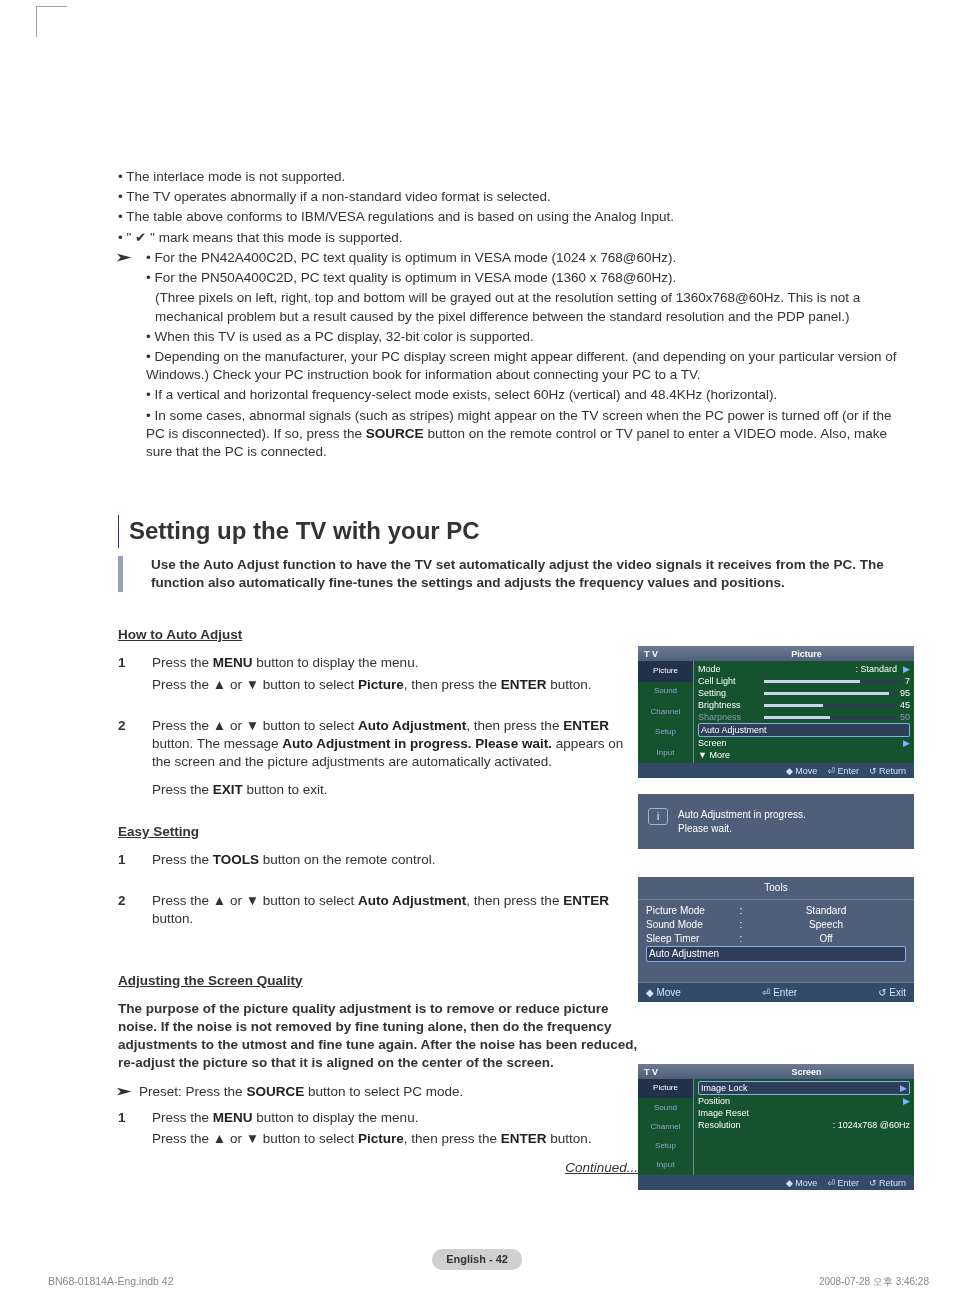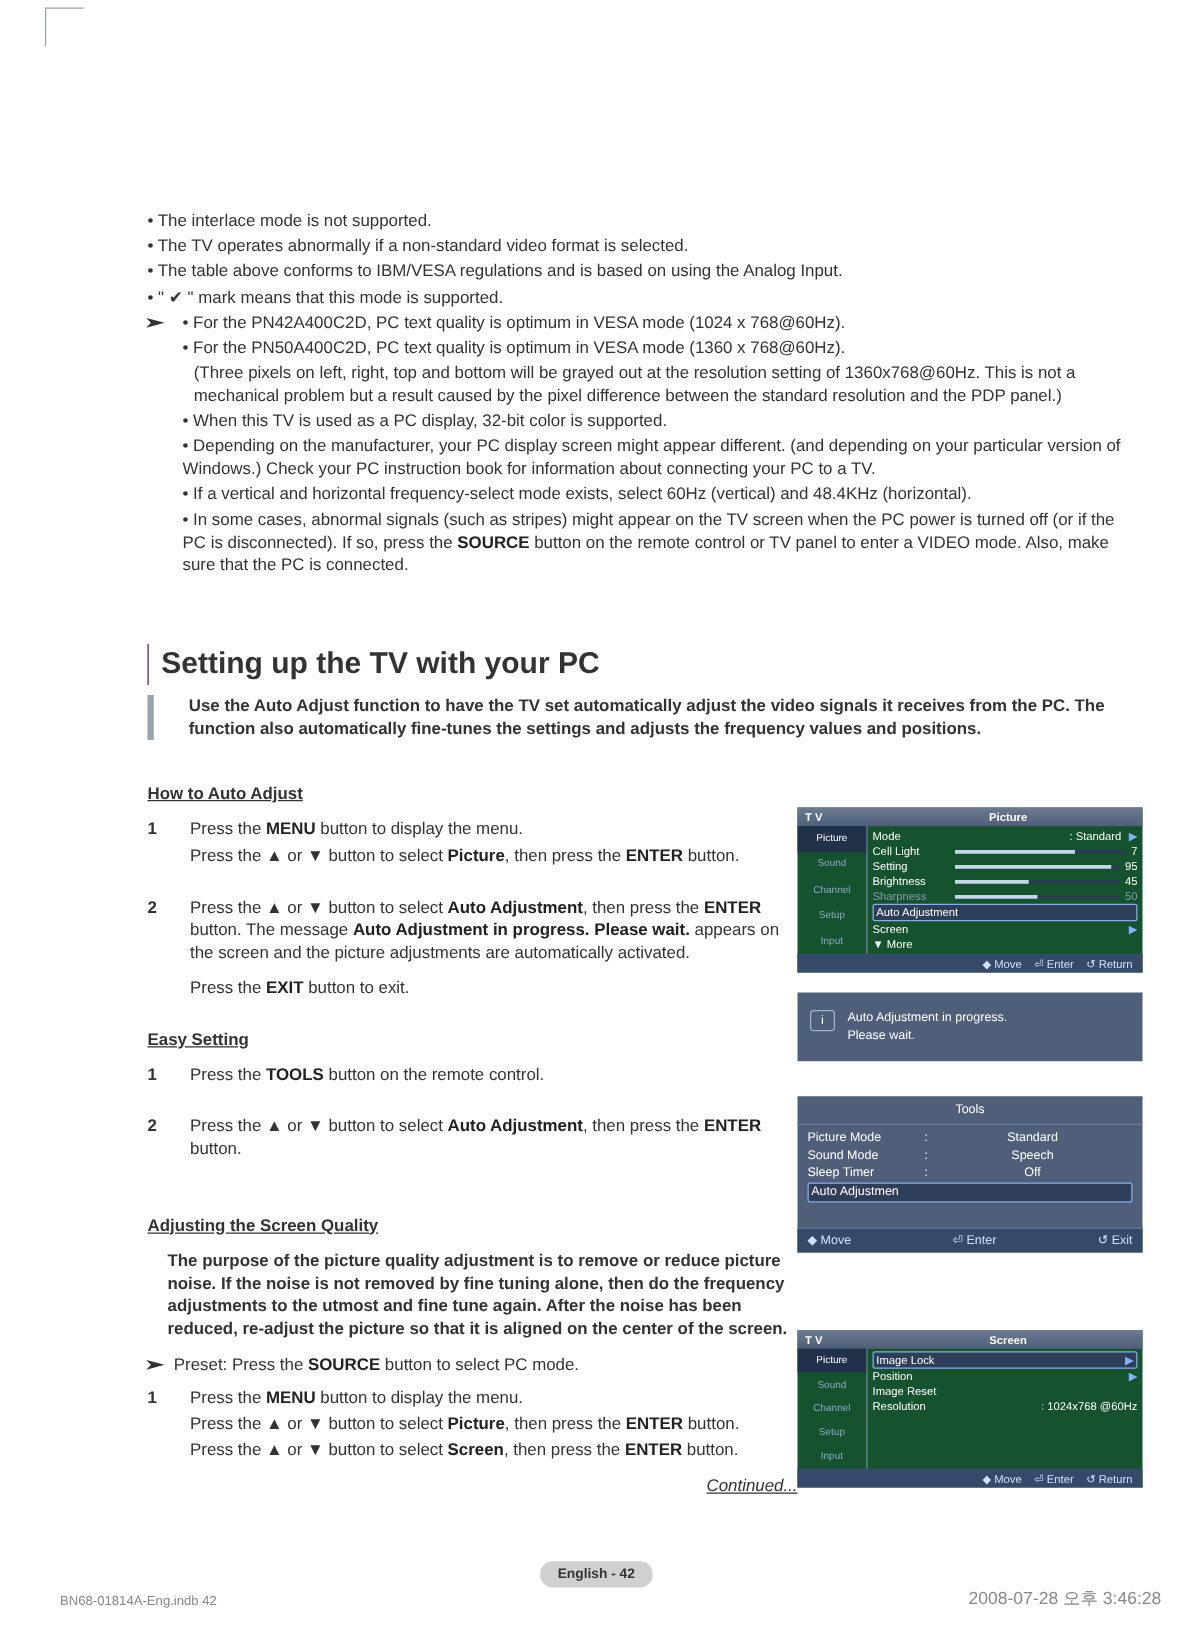--- a/index.html
+++ b/index.html
@@ -44,21 +44,21 @@
   .osd3 .bd{min-height:74px;padding:4px 8px;}
   .osd3 .row{display:flex;height:14px;align-items:center;}
   .osd3 .row .l{flex:0 0 90px;}
   .osd3 .row .c{flex:0 0 10px;text-align:center;}
   .osd3 .row .r{flex:1;text-align:center;}
   .osd3 .row.sel{background:#2e3e58;border:1px solid #88aee8;border-radius:2px;padding:0 2px;}
   .osd3 .ft{display:flex;justify-content:space-between;padding:3px 8px;color:#cfe2ff;border-top:1px solid #6b7d9a;background:#354a68;}
   .continued{font-style:italic;text-decoration:underline;text-align:right;margin-top:8px;width:520px;}
   .page-badge{position:absolute;left:50%;transform:translateX(-50%);bottom:40px;background:#d0d0d0;border-radius:10px;padding:3px 14px;font-size:11px;font-weight:bold;}
   .footer-l{position:absolute;left:48px;bottom:22px;font-size:10.5px;color:#888;}
-  .footer-r{position:absolute;right:25px;bottom:22px;font-size:14px;color:#888;text-align:right;}
+  .footer-r{position:absolute;right:25px;bottom:22px;font-size:10px;color:#888;text-align:right;}
   .cropmark{position:absolute;width:30px;height:30px;border-color:#000;}
   .cm-tl{top:6px;left:36px;border-top:1px solid #9aa3ad;border-left:1px solid #9aa3ad;}
   b{color:#222;}
 </style>
 </head>
 <body>
 
 <div class="page">
   <div class="cropmark cm-tl"></div>
 
@@ -112,28 +112,27 @@
           </div>
       </div>
       <div class="step" style="margin-bottom:30px;">
         <div class="n">2</div>
         <div class="body">
             <p><span>Press the ▲ or ▼ button to select </span><b>Auto Adjustment</b><span>, then press the </span><b>ENTER</b><span> button.</span></p>
           </div>
       </div>
 
       <div class="sub-head" style="margin-top:40px;">Adjusting the Screen Quality</div>
-      <p style="font-weight:bold;margin:0 0 10px 16px;">The purpose of the picture quality adjustment is to remove or reduce picture noise. If the noise is not removed by fine tuning alone, then do the frequency adjustments to the utmost and fine tune again. After the noise has been reduced, re-adjust the picture so that it is aligned on the center of the screen.</p>
+      <p style="font-weight:bold;margin:0 0 10px 0;">The purpose of the picture quality adjustment is to remove or reduce picture noise. If the noise is not removed by fine tuning alone, then do the frequency adjustments to the utmost and fine tune again. After the noise has been reduced, re-adjust the picture so that it is aligned on the center of the screen.</p>
       <p style="margin:0 0 8px 0;"><span class="arrow">➤</span> <span>Preset: Press the </span><b>SOURCE</b><span> button to select PC mode.</span></p>
       <div class="step" style="margin-bottom:0;">
         <div class="n">1</div>
         <div class="body">
           <p><span>Press the </span><b>MENU</b><span> button to display the menu.</span></p>
           <p><span>Press the ▲ or ▼ button to select </span><b>Picture</b><span>, then press the </span><b>ENTER</b><span> button.</span></p>
-          <p><span>Press the ▲ or ▼ button to select </span><b>Screen</b><span>, then press the </span><b>ENTER</b><span> button.</span></p>
         </div>
       </div>
       <div class="continued">Continued...</div>
     </div>
 
     <div class="right">
 
       <div class="osd" style="margin-top:28px;">
         <div class="tbar">
             <div class="tv">T V</div>

